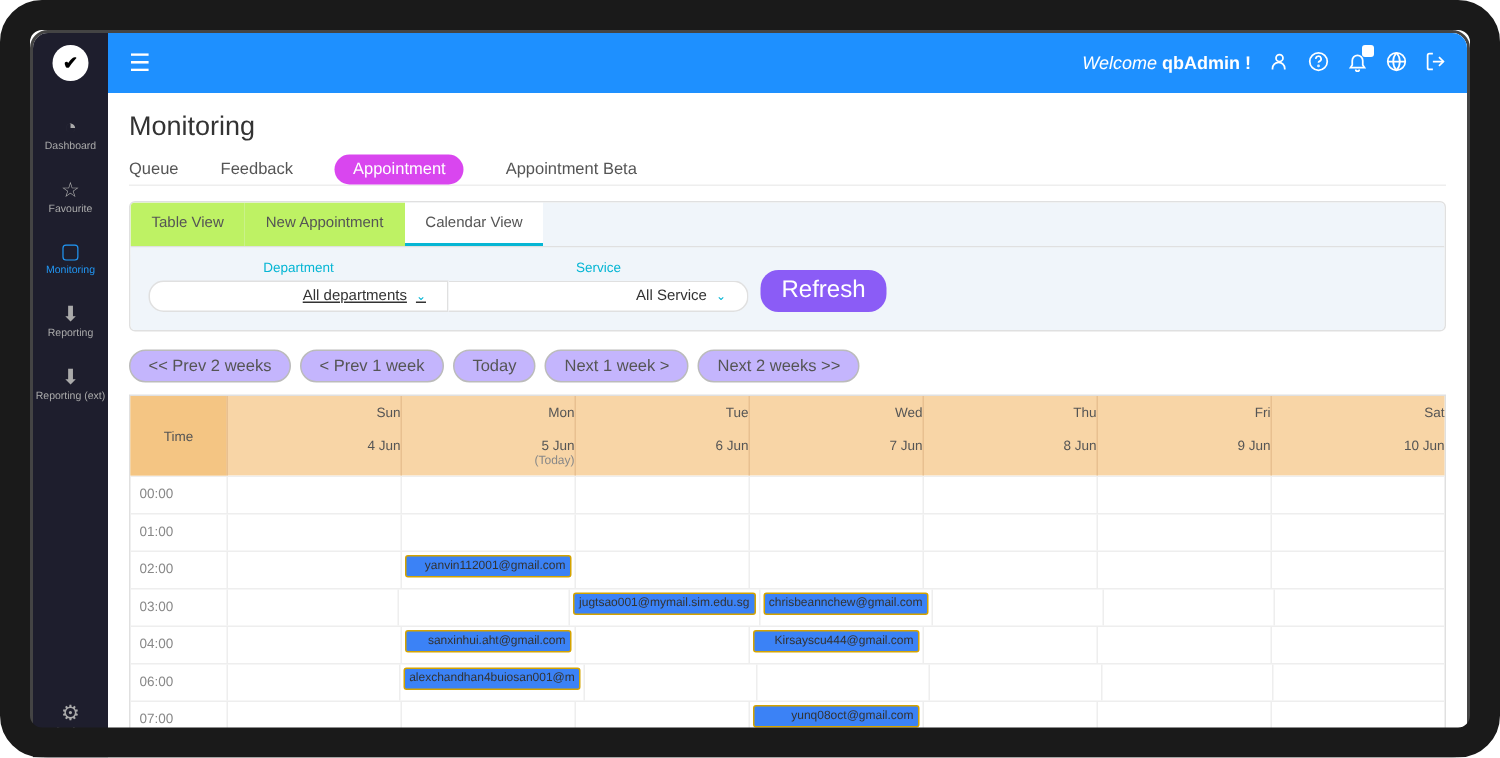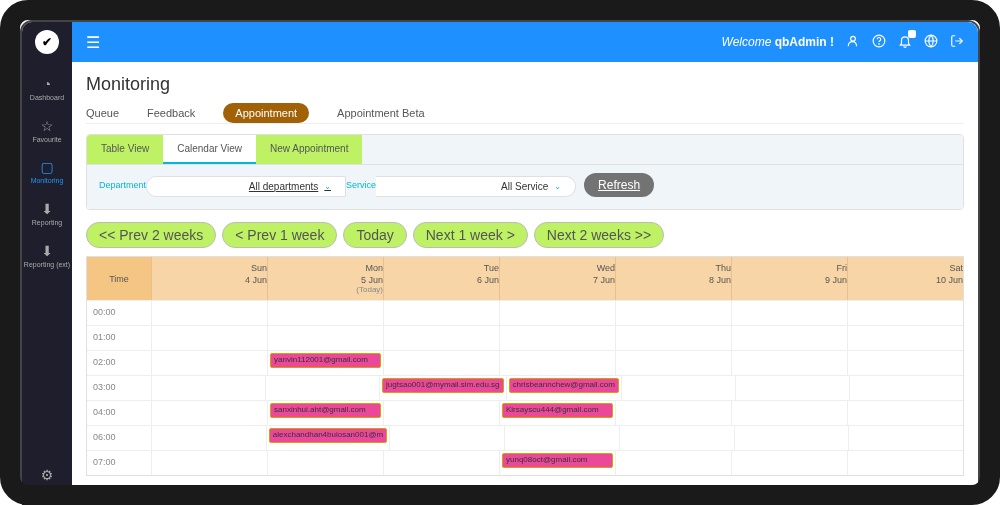--- a/index.html
+++ b/index.html
@@ -19,46 +19,46 @@
 .hamburger { font-size: 16px; cursor: pointer; }
 .topbar-right { margin-left: auto; display: flex; align-items: center; gap: 12px; font-size: 12px; }
 .welcome { font-style: italic; font-size: 12px; }
 .welcome b { font-style: normal; font-weight: bold; }
 .topbar-icon { font-size: 14px; cursor: pointer; position: relative; }
 .badge { position: absolute; top: -4px; right: -4px; width: 8px; height: 8px; background: #fff; border-radius: 2px; font-size: 6px; color: #1e90ff; display: flex; align-items: center; justify-content: center; }
 .content { flex: 1; padding: 12px 14px; overflow: hidden; }
 .page-title { font-size: 18px; color: #333; margin-bottom: 8px; }
 .tabs { display: flex; gap: 28px; border-bottom: 1px solid #eee; margin-bottom: 0; font-size: 11px; }
 .tab { padding: 4px 0; cursor: pointer; color: #555; }
-.tab.active { background: #a16207; color: #fff; padding: 4px 12px; border-radius: 12px; }
+.tab.active { background: #d946ef; color: #fff; padding: 4px 12px; border-radius: 12px; }
 .viewtabs-wrap { border: 1px solid #e0e0e0; border-radius: 4px; overflow: hidden; margin-top: 10px; }
 .viewtabs { display: flex; background: #f0f5fa; border-bottom: 1px solid #e0e0e0; font-size: 10px; }
 .viewtab { padding: 8px 14px; cursor: pointer; color: #555; background: #bef264; }
 .viewtab.active { background: #fff; border-bottom: 2px solid #06b6d4; }
 .filters { display: flex; align-items: flex-end; gap: 0; padding: 8px 12px 12px; background: #f0f5fa; }
-.filter-group { display: flex; flex-direction: row; align-items: center; }
+.filter-group { display: flex; flex-direction: column; align-items: center; }
 .filter-label { font-size: 9px; color: #06b6d4; margin-bottom: 4px; }
 .filter-select { background: #fff; border: 1px solid #e0e0e0; border-radius: 10px; padding: 4px 14px; font-size: 10px; color: #333; cursor: pointer; display: flex; align-items: center; gap: 6px; }
 .filter-group:first-child .filter-select { border-radius: 10px 0 0 10px; width: 200px; justify-content: flex-end; text-decoration: underline; }
 .filter-group:nth-child(2) .filter-select { border-radius: 0 10px 10px 0; width: 200px; justify-content: flex-end; border-left: none; }
-.refresh-btn { background: #737373; color: #fff; border: none; border-radius: 12px; padding: 5px 14px; font-size: 12px; cursor: pointer; margin-left: 8px; text-decoration: underline; }
+.refresh-btn { background: #8b5cf6; color: #fff; border: none; border-radius: 12px; padding: 5px 14px; font-size: 16px; cursor: pointer; margin-left: 8px; }
 .navbtns { display: flex; gap: 6px; margin: 12px 0 8px; }
-.navbtn { border: 1px solid #bbb; background: #bef264; border-radius: 14px; padding: 4px 12px; font-size: 14px; cursor: pointer; color: #555; }
+.navbtn { border: 1px solid #bbb; background: #c4b5fd; border-radius: 14px; padding: 4px 12px; font-size: 11px; cursor: pointer; color: #555; }
 .cal { width: 100%; border: 1px solid #e0e0e0; }
 .cal-head { display: flex; background: #f8d5a6; }
 .cal-head .time-col { width: 64px; background: #f4c583; display: flex; align-items: center; justify-content: center; font-size: 9px; padding: 12px 0; color: #555; }
 .cal-head .day-col { flex: 1; text-align: right; border-left: 1px solid #e8c090; padding: 6px 0; }
 .day-name { font-size: 9px; color: #555; }
-.day-date { font-size: 9px; color: #555; margin-top: 2px; }
+.day-date { font-size: 9px; color: #555; margin-top: 12px; }
 .day-today { font-size: 8px; color: #888; }
 .cal-body { max-height: 180px; overflow: hidden; }
 .cal-row { display: flex; border-top: 1px solid #eee; }
 .cal-row .time-cell { width: 64px; font-size: 9px; color: #888; padding: 6px; }
 .cal-row .cell { flex: 1; border-left: 1px solid #eee; min-height: 24px; padding: 2px; }
-.appt { background: #ec4899; border: 1px solid #d4a300; border-radius: 2px; font-size: 8px; padding: 2px 3px; color: #333; line-height: 1.1; filter: blur(0.4px); }
+.appt { background: #3b82f6; border: 1px solid #d4a300; border-radius: 2px; font-size: 8px; padding: 2px 3px; color: #333; line-height: 1.1; filter: blur(0.4px); text-align: right; }
 .chev { font-size: 8px; color: #06b6d4; }
 </style>
 </head>
 <body>
 
 <div class="device-frame"></div>
 <div class="device-inner"></div>
 
 <div class="app">
   <div class="sidebar">
@@ -139,22 +139,22 @@
       <div class="tabs" id="tabs">
           <span class="tab">Queue</span>
           <span class="tab">Feedback</span>
           <span class="tab active">Appointment</span>
           <span class="tab">Appointment Beta</span>
         </div>
 
       <div class="viewtabs-wrap">
         <div class="viewtabs" id="viewtabs">
             <span class="viewtab">Table View</span>
+            <span class="viewtab">New Appointment</span>
             <span class="viewtab active">Calendar View</span>
-            <span class="viewtab">New Appointment</span>
           </div>
         <div class="filters">
           <div class="filter-group">
             <span class="filter-label">Department</span>
             <div class="filter-select">
               <span>All departments</span>
                 <span class="chev">⌄</span>
             </div>
           </div>
           <div class="filter-group">

